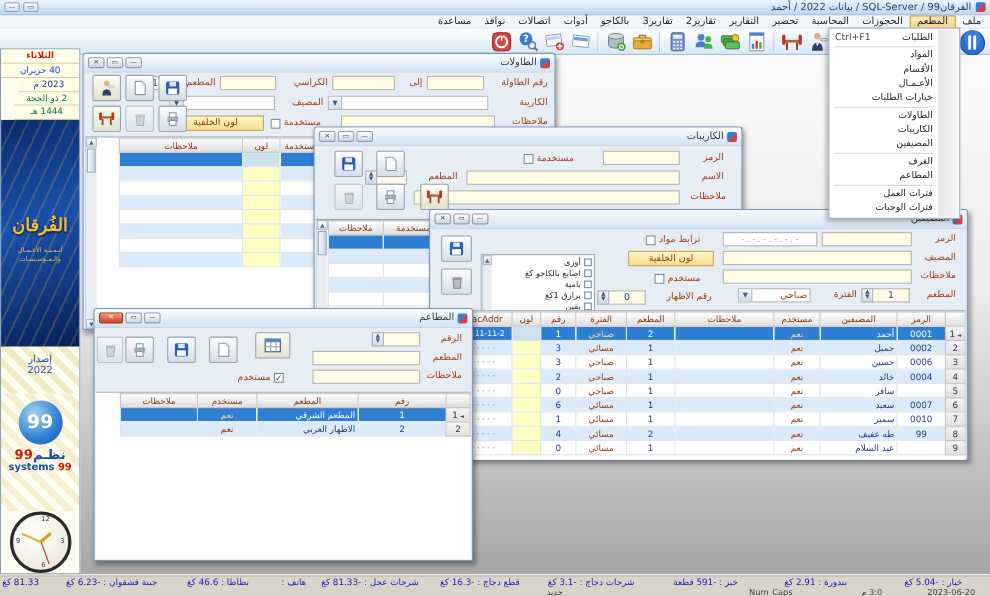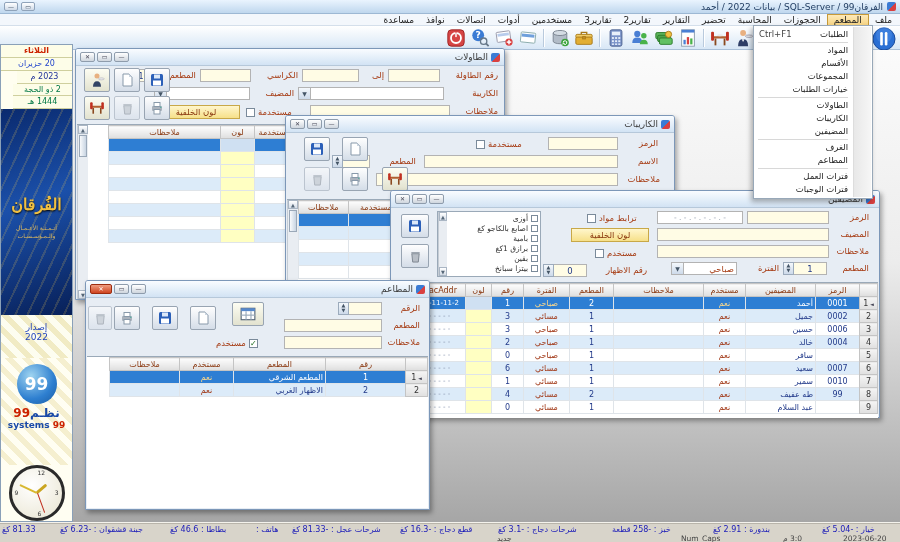--- a/index.html
+++ b/index.html
@@ -123,21 +123,21 @@
   tr.sel td.yes, tr.sel td.period { color:#ffd98a; }
   tr.sel td.color { background:#cfe0f2; }
   tr.sel td.rn { background:linear-gradient(#f4f4f4,#e0e0e0); color:#333; }
   tr.sel td.rn::before { content:"◄ "; font-size:5px; color:#445; }
   .vsb { width:11px; background:#e9edf2; border-left:1px solid #c5ccd4; display:flex;
     flex-direction:column; font-size:5px; color:#567; text-align:center; }
   .vsb .sa { height:9px; line-height:9px; background:linear-gradient(#fff,#d4dce6); border:1px solid #aab6c4; }
   .vsb .thumb { height:22px; margin:1px; background:linear-gradient(90deg,#f8fafc,#c8d4e2); border:1px solid #9aa8b8; }
 
   
-  .clist { position:absolute; background:#fff; border:1px solid #9aa9b8; display:flex; }
+  .clist { position:absolute; background:#fff; border:1px solid #9aa9b8; display:flex;margin-top:20px; }
   .clist .items { flex:1; padding:1px 2px; }
   .clitem { display:flex; align-items:center; gap:3px; font-size:7.5px; color:#333; height:10px; }
   .clitem .box { width:7px; height:7px; }
 
   
   #ddmenu { position:absolute; left:753px; top:25px; width:120px; z-index:99;
     background:#fff; border:1px solid #98a8b8; box-shadow:-2px 3px 5px rgba(0,0,0,.3);
     padding:2px 0; font-size:8.5px; color:#222; }
   #ddmenu .gutter { position:absolute; right:1px; top:1px; bottom:1px; width:18px;
     background:linear-gradient(90deg,#e8e8e8,#f6f6f6); border-left:1px solid #ddd; }
@@ -166,21 +166,21 @@
 
 <div id="menubar">
   <span class="mitem">ملف</span>
   <span class="mitem active">المطعم</span>
   <span class="mitem">الحجوزات</span>
   <span class="mitem">المحاسبة</span>
   <span class="mitem">تحضير</span>
   <span class="mitem">التقارير</span>
   <span class="mitem">تقارير2</span>
   <span class="mitem">تقارير3</span>
-  <span class="mitem">مستخدمين</span>
+  <span class="mitem">بالكاجو</span>
   <span class="mitem">أدوات</span>
   <span class="mitem">اتصالات</span>
   <span class="mitem">نوافذ</span>
   <span class="mitem">مساعدة</span>
 </div>
 
 <div id="toolbar">
   <div id="tbicons">
     <span class="ticon">
       <svg width="20" height="20" viewBox="0 0 22 22">
@@ -298,21 +298,21 @@
         <circle cx="12" cy="12" r="11" fill="#2a6fd4" stroke="#1a4a9a"></circle>
         <circle cx="12" cy="8" r="8" fill="#4a8ae4" opacity=".55"></circle>
         <rect x="8.2" y="5" width="2.6" height="13.5" rx="1.3" fill="#fff"></rect>
         <rect x="12.8" y="5" width="2.6" height="13.5" rx="1.3" fill="#fff"></rect>
       </svg>
   </span>
 </div>
 
 <div id="sidebar">
   <div class="drow d-red">الثلاثاء</div>
-  <div class="drow d-blue">20 حزيران</div>
+  <div class="drow d-blue">40 حزيران</div>
   <div class="drow d-navy">2023 م</div>
   <div class="drow d-green">2 ذو الحجة</div>
   <div class="drow d-green">1444 هـ</div>
   <div id="brand">
     <div class="brandname">الفُرقان</div>
     <div class="brandtag">
       <div>أتـمـتـة الأعـمـال</div>
       <div>والـمـؤسـسـات</div>
     </div>
   </div>
@@ -983,21 +983,21 @@
     <span class="ddsc">Ctrl+F1</span>
   </div>
   <div class="ddsep"></div>
   <div class="dditem">
       <span>المواد</span>
     </div>
   <div class="dditem">
       <span>الأقسام</span>
     </div>
   <div class="dditem">
-      <span>المجموعات</span>
+      <span>الأعـمـال</span>
     </div>
   <div class="dditem">
       <span>خيارات الطلبات</span>
     </div>
   <div class="ddsep"></div>
   <div class="dditem">
       <span>الطاولات</span>
     </div>
   <div class="dditem">
       <span>الكاريبات</span>
@@ -1017,21 +1017,21 @@
       <span>فترات العمل</span>
     </div>
   <div class="dditem">
       <span>فترات الوجبات</span>
     </div>
 </div>
 
 <div id="statusbar">
   <span class="tick" style="left:822px">خيار : -5.04 كغ</span>
   <span class="tick" style="left:713px">بندورة : 2.91 كغ</span>
-  <span class="tick" style="left:612px">خبز : -258 قطعة</span>
+  <span class="tick" style="left:612px">خبز : -591 قطعة</span>
   <span class="tick" style="left:498px">شرحات دجاج : -3.1 كغ</span>
   <span class="tick" style="left:400px">قطع دجاج : -16.3 كغ</span>
   <span class="tick" style="left:292px">شرحات عجل : -81.33 كغ</span>
   <span class="tick" style="left:256px">هاتف :</span>
   <span class="tick" style="left:170px">بطاطا : 46.6 كغ</span>
   <span class="tick" style="left:60px">جبنة قشقوان : -6.23 كغ</span>
   <span class="tick" style="left:2px">81.33 كغ</span>
   <span class="s2" style="left:497px">جديد</span>
   <span class="s2" style="left:681px">Num</span>
   <span class="s2" style="left:702px">Caps</span>

